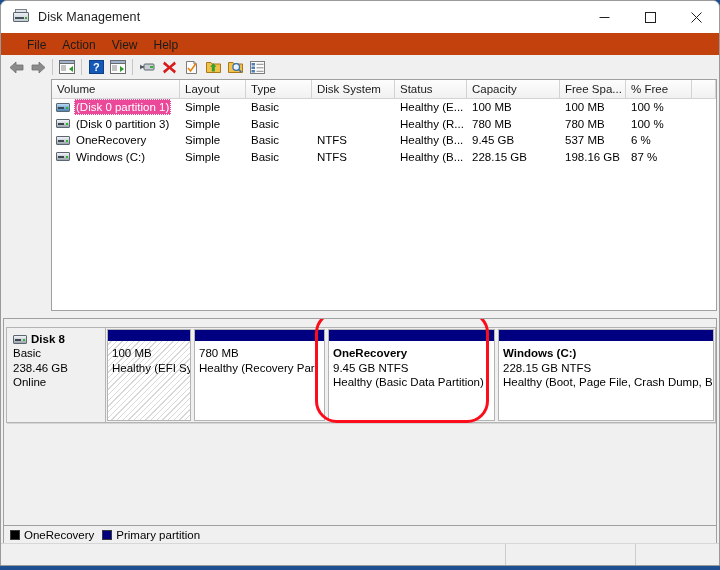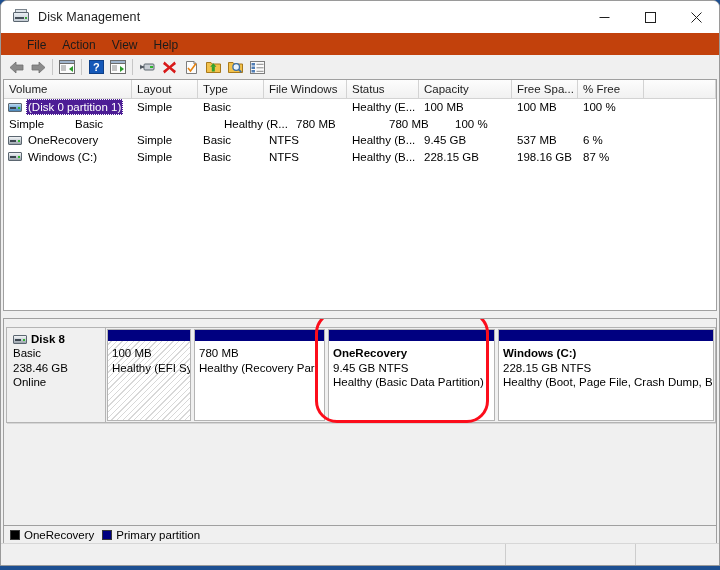--- a/index.html
+++ b/index.html
@@ -123,20 +123,21 @@
     min-height: 0;
   }
   
   #list-pane {
     height: 232px;
     background: #ffffff;
     border: 1px solid #a0a0a0;
     flex: 0 0 auto;
     overflow: hidden;
     position: relative;
+    margin-left: 48px;
   }
   #list-header {
     display: flex;
     height: 19px;
     background: #f6f6f6;
     border-bottom: 1px solid #d3d3d3;
   }
   .hcell {
     font-size: 11.5px;
     color: #1b1b1b;
@@ -163,21 +164,21 @@
   }
   .cell.vol {
     display: flex;
     align-items: center;
     padding-left: 4px;
   }
   .vol-label {
     padding: 0 2px;
   }
   .row.selected .vol-label {
-    background: #4c1d95;
+    background: #ec4899;
     color: #ffffff;
     outline: 1px dotted #ffffff;
     outline-offset: -1px;
   }
   
   .drive-ico {
     width: 14px; height: 9px;
     position: relative;
     margin-right: 4px;
     flex: 0 0 auto;
@@ -460,21 +461,21 @@
     </div>
   </div>
 
   <div id="content">
 
     <div id="list-pane">
       <div id="list-header">
         <div class="hcell" style="width:128px">Volume</div>
         <div class="hcell" style="width:66px">Layout</div>
         <div class="hcell" style="width:66px">Type</div>
-        <div class="hcell" style="width:83px">File Windows</div>
+        <div class="hcell" style="width:83px">Disk System</div>
         <div class="hcell" style="width:72px">Status</div>
         <div class="hcell" style="width:93px">Capacity</div>
         <div class="hcell" style="width:66px">Free Spa...</div>
         <div class="hcell" style="width:66px">% Free</div>
         <div class="hcell" style="flex:1 1 auto"></div>
       </div>
       <div id="list-body">
 
         <div class="row selected">
           <div class="cell vol" style="width:128px">
@@ -488,20 +489,28 @@
           <div class="cell" style="width:66px">Simple</div>
           <div class="cell" style="width:66px">Basic</div>
           <div class="cell" style="width:83px"></div>
           <div class="cell" style="width:72px">Healthy (E...</div>
           <div class="cell" style="width:93px">100 MB</div>
           <div class="cell" style="width:66px">100 MB</div>
           <div class="cell" style="width:66px">100 %</div>
         </div>
 
         <div class="row">
+          <div class="cell vol" style="width:128px">
+            <span class="drive-ico">
+                <span class="shell"></span>
+                <span class="slit"></span>
+                <span class="led2"></span>
+              </span>
+            <span class="vol-label">(Disk 0 partition 3)</span>
+          </div>
           <div class="cell" style="width:66px">Simple</div>
           <div class="cell" style="width:66px">Basic</div>
           <div class="cell" style="width:83px"></div>
           <div class="cell" style="width:72px">Healthy (R...</div>
           <div class="cell" style="width:93px">780 MB</div>
           <div class="cell" style="width:66px">780 MB</div>
           <div class="cell" style="width:66px">100 %</div>
         </div>
 
         <div class="row">

